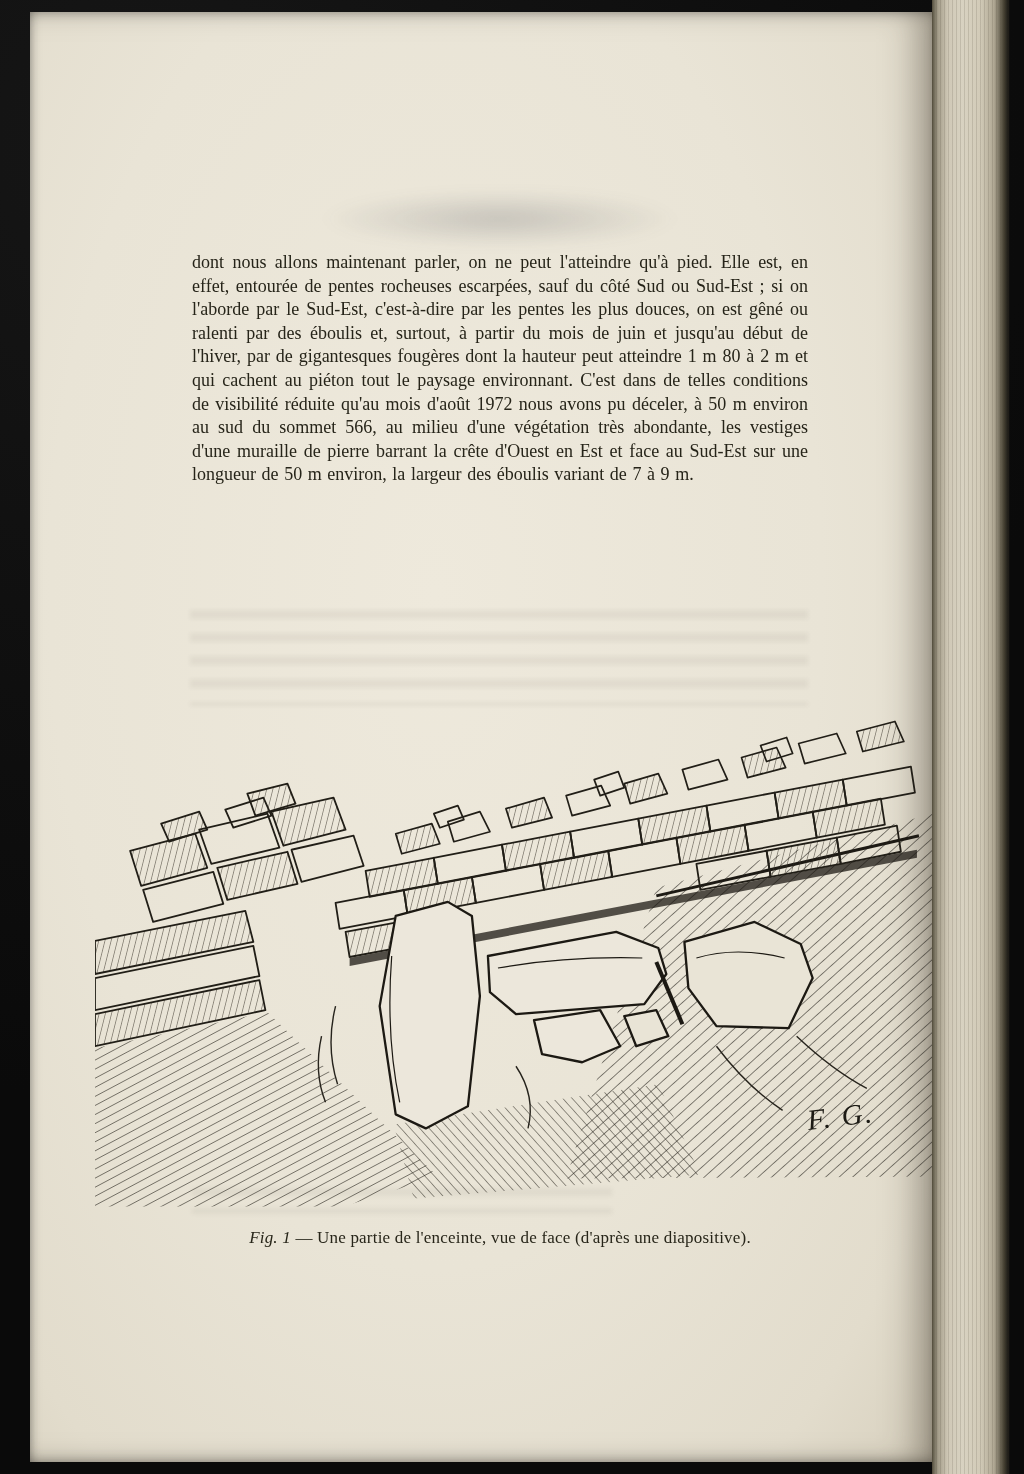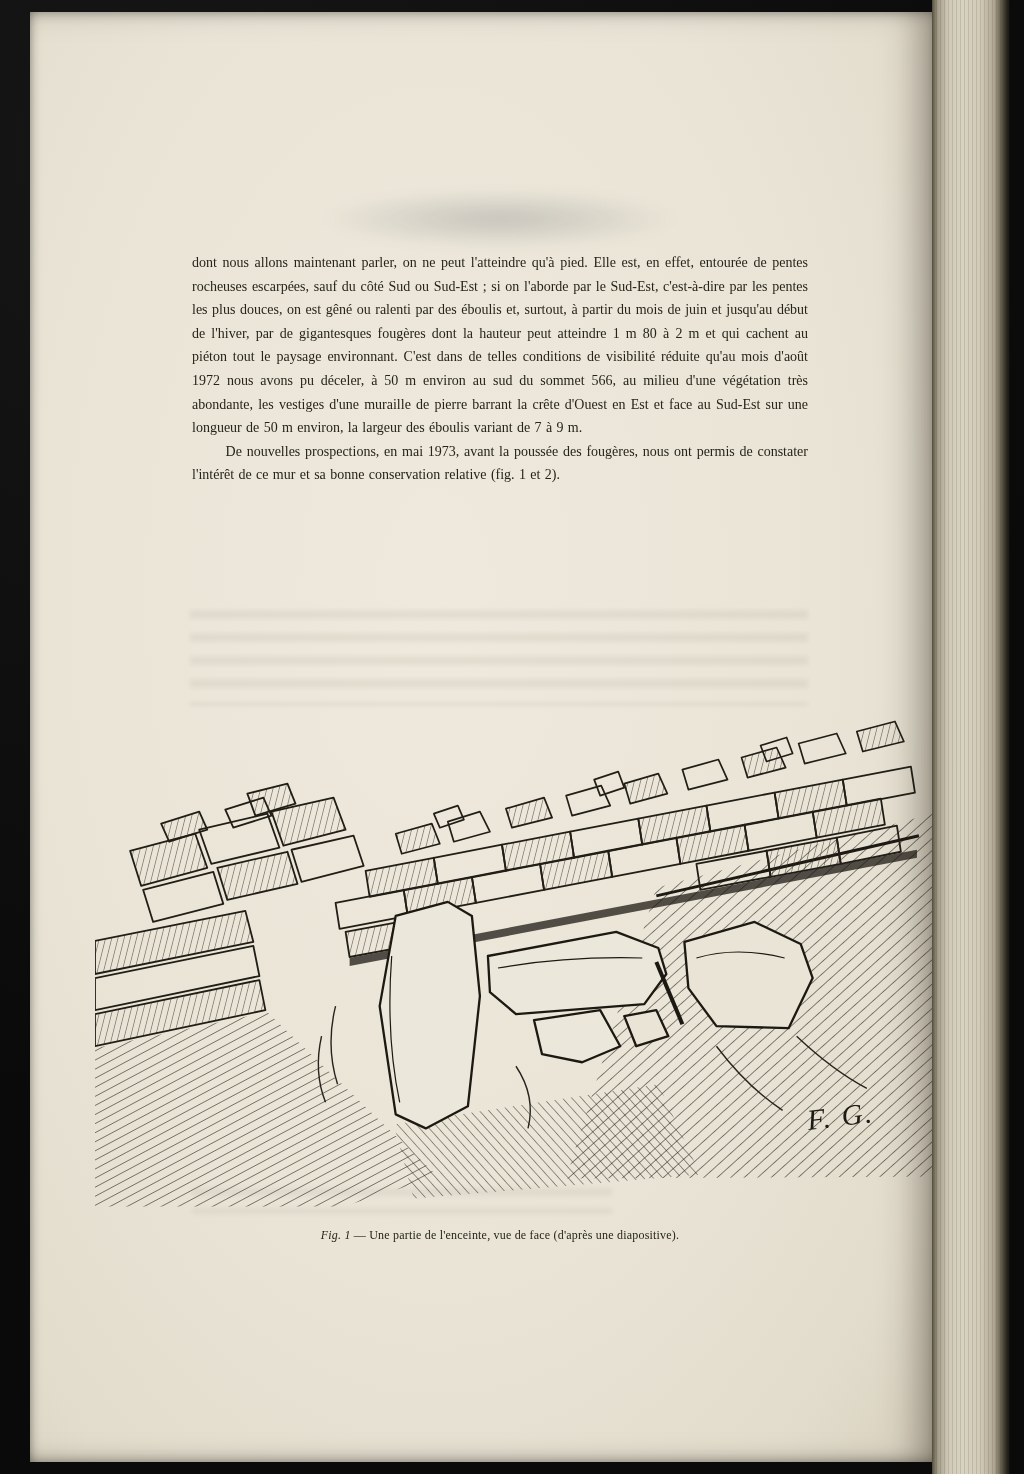--- a/index.html
+++ b/index.html
@@ -43,21 +43,21 @@
   .running-title{letter-spacing:1.6px;}
   
   .ghost-header{
     position:absolute;left:290px;top:178px;width:360px;height:58px;
     background:radial-gradient(ellipse at center, rgba(55,58,70,.20), transparent 70%);
     filter:blur(6px);
   }
   
   .bodytext{
     position:absolute;left:162px;top:239px;width:616px;
-    font-size:14px;line-height:23.6px;text-align:justify;
+    font-size:18px;line-height:23.6px;text-align:justify;
     color:#262419;word-spacing:.06em;
   }
   .bodytext p{margin:0;}
   .bodytext p + p{text-indent:2.4em;}
   
   .ghost-lines{
     position:absolute;left:160px;top:598px;width:618px;height:96px;
     background:repeating-linear-gradient(to bottom,
       rgba(72,66,56,.11) 0 9px, transparent 9px 23px);
     filter:blur(2px);opacity:.6;
@@ -73,37 +73,36 @@
     position:absolute;left:65px;top:690px;width:852px;height:508px;
   }
   .figure svg{width:100%;height:100%;display:block;}
   .signature{
     position:absolute;left:712px;top:398px;
     font-size:29px;font-style:italic;color:#1c1a14;
     transform:rotate(-7deg);letter-spacing:2px;
   }
   .caption{
     position:absolute;left:160px;top:1216px;width:620px;
-    font-size:12px;color:#272519;text-align:center;letter-spacing:.2px;
+    font-size:17px;color:#272519;text-align:center;letter-spacing:.2px;
   }
   .caption .ital{font-style:italic;}
 </style>
 </head>
 <body>
 
 <div class="scan-bg"></div>
 
 <div class="page">
 
   <div class="ghost-header"></div>
 
 
   <div class="bodytext">
     <p>dont nous allons maintenant parler, on ne peut l'atteindre qu'à pied. Elle est, en effet, entourée de pentes rocheuses escarpées, sauf du côté Sud ou Sud-Est ; si on l'aborde par le Sud-Est, c'est-à-dire par les pentes les plus douces, on est gêné ou ralenti par des éboulis et, surtout, à partir du mois de juin et jusqu'au début de l'hiver, par de gigantesques fougères dont la hauteur peut atteindre 1 m 80 à 2 m et qui cachent au piéton tout le paysage environnant. C'est dans de telles conditions de visibilité réduite qu'au mois d'août 1972 nous avons pu déceler, à 50 m environ au sud du sommet 566, au milieu d'une végétation très abondante, les vestiges d'une muraille de pierre barrant la crête d'Ouest en Est et face au Sud-Est sur une longueur de 50 m environ, la largeur des éboulis variant de 7 à 9 m.</p>
-    <p>De nouvelles prospections, en mai 1973, avant la poussée des fougères, nous ont permis de constater l'intérêt de ce mur et sa bonne conservation relative (fig. 1 et 2).</p>
   </div>
 
   <div class="ghost-lines"></div>
   <div class="ghost-lines2"></div>
 
   <div class="figure">
     <svg viewBox="0 0 850 500">
       <defs>
         <pattern id="hA" width="8" height="8" patternUnits="userSpaceOnUse" patternTransform="rotate(62)">
           <line x1="0" y1="0" x2="0" y2="8" stroke="#2a2720" stroke-width="1.2"></line>

